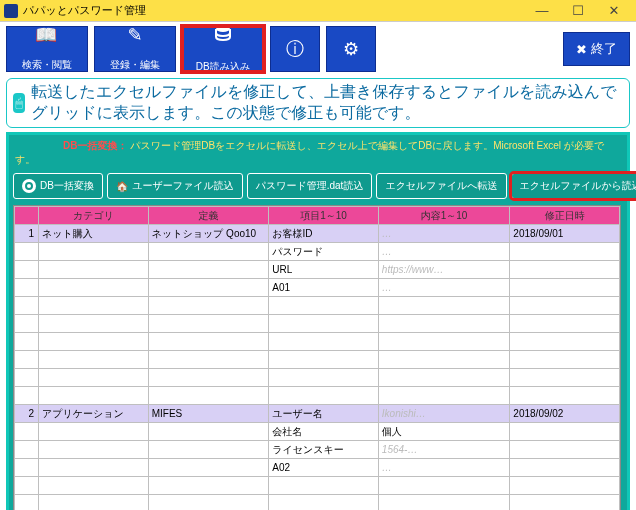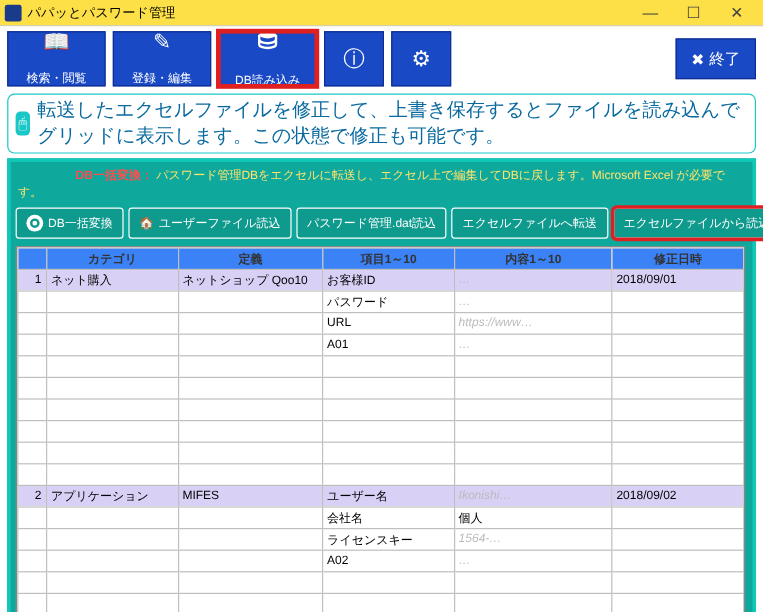--- a/index.html
+++ b/index.html
@@ -22,21 +22,21 @@
   .panel-desc { color: #ffe36b; font-size: 10px; margin: 0 2px 4px 2px; }
   .panel-desc b { color:#ff4d4d;margin-left:48px; }
   .actionrow { display: flex; gap: 4px; align-items: center; margin: 2px 0 6px 0; flex-wrap: nowrap; }
   .pillbtn { background: #0f9a8e; border: 1px solid #ffffff; color: #fff; font-size: 10px; height: 26px; display: flex; align-items: center; justify-content:center; gap: 4px; padding: 0 8px; border-radius: 3px; cursor:pointer; white-space:nowrap; }
   .pillbtn.hl { outline: 3px solid #e02020; outline-offset: -1px; }
   .pillbtn .picon { width:14px; height:14px; display:inline-block; background:#fff; border-radius:50%; position:relative;}
   .pillbtn .picon::after{content:"";position:absolute;inset:3px;border-radius:50%;border:2px solid #0f9a8e;}
   .gridwrap { flex:1; background:#fff; border:1px solid #888; overflow-y:scroll; overflow-x:scroll; margin-right:2px; }
   table { border-collapse: collapse; width: 100%; table-layout: fixed; }
   th, td { border: 1px solid #bfbfbf; font-size: 10px; height: 18px; padding: 1px 3px; overflow: hidden; white-space: nowrap; text-align: left; }
-  th { background: #3b82f6; text-align: center; font-weight: bold; color:#333; }
+  th { background: #ec4899; text-align: center; font-weight: normal; color:#333; }
   .colnum { width: 22px; text-align:right; padding-right:4px; }
   .colcat { width: 100px; }
   .colset { width: 110px; }
   .colkey { width: 100px; }
   .colval { width: 120px; }
   .coldate { width: 100px; }
   tr.sec td { background: #d8d0f5; }
   td.blur { color: #bbb; filter: blur(0.4px); font-style: italic; }
   ::-webkit-scrollbar { width: 16px; height: 16px; }
   ::-webkit-scrollbar-thumb { background: #c7c7c7; border: 1px solid #9a9a9a; }

